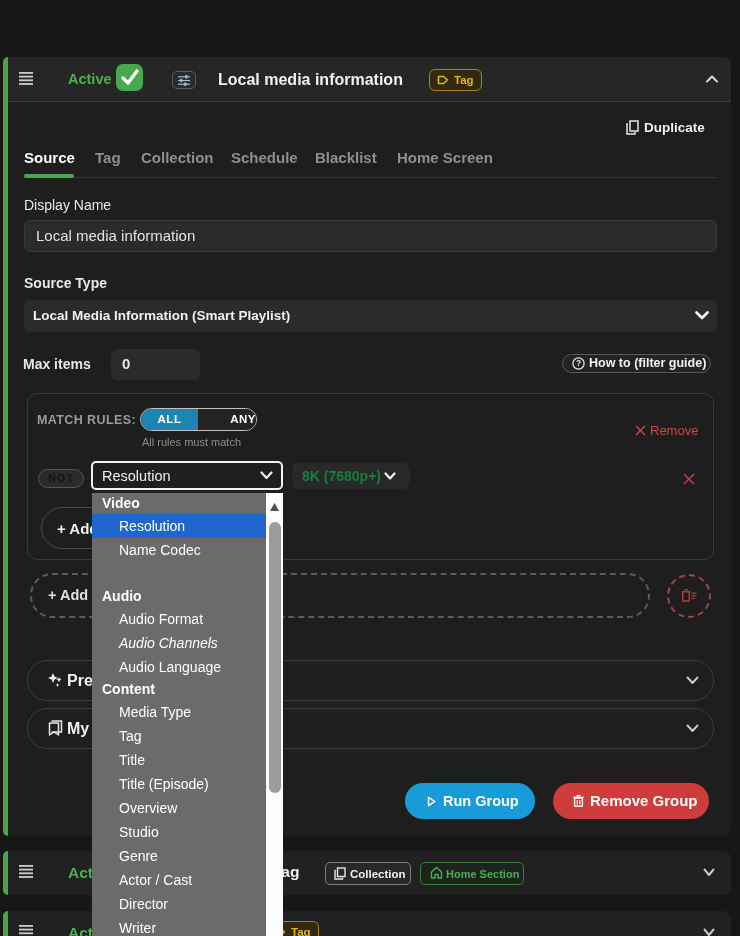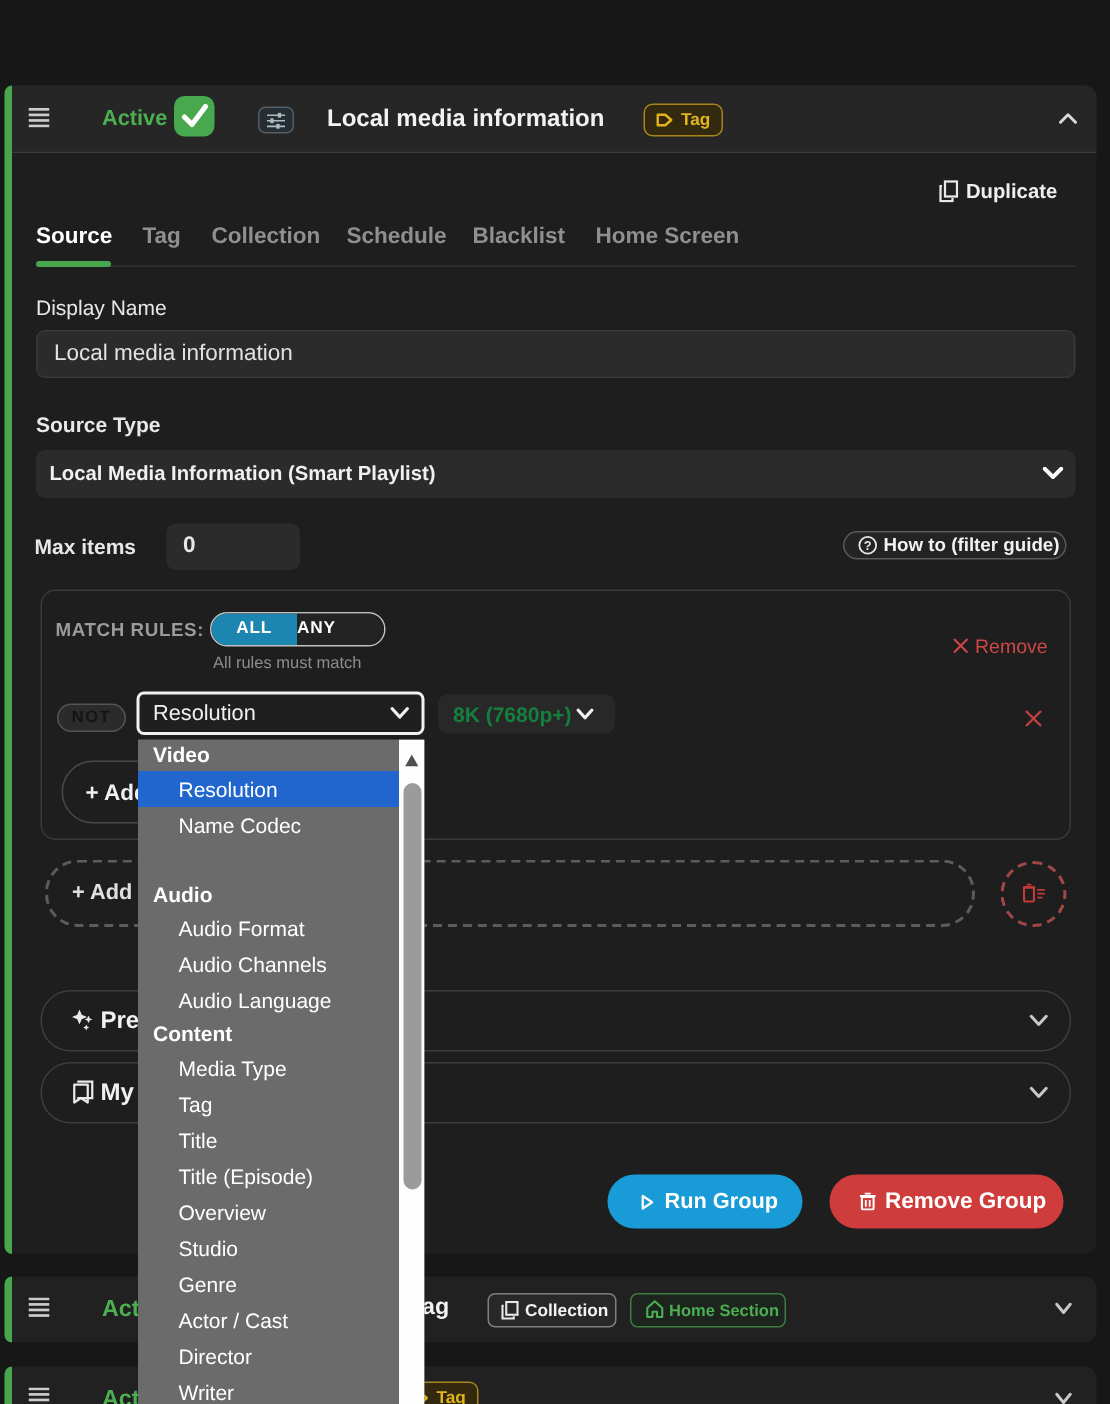--- a/index.html
+++ b/index.html
@@ -88,21 +88,21 @@
     <circle cx="6.5" cy="6.5" r="5.6" fill="none" stroke="#e8e8e8" stroke-width="1.2"></circle>
     <text x="6.5" y="9.4" font-size="8.5" font-weight="bold" fill="#e8e8e8" text-anchor="middle" font-family="Liberation Sans,sans-serif">?</text>
   </svg>
   <div class="txt" style="left:589px;top:309px;line-height:13px;font-size:12.5px;font-weight:bold;color:#f2f2f2;">How to (filter guide)</div>
 
   <div class="a" style="left:27px;top:345px;width:687px;height:167px;border:1px solid #3a3a3a;border-radius:10px;"></div>
   <div class="txt" style="left:37px;top:366px;line-height:13px;font-size:12.5px;font-weight:bold;letter-spacing:.4px;color:#9b9b9b;">MATCH RULES:</div>
 
   <div class="a" style="left:140px;top:360px;width:117px;height:23px;border:1.5px solid #c2c2c2;border-radius:12px;overflow:hidden;">
     <div class="a" style="left:0;top:0;width:57px;height:21px;background:#1d86b0;text-align:center;line-height:21px;font-size:11.5px;font-weight:bold;color:#fff;letter-spacing:.5px;">ALL</div>
-    <div class="a" style="left:57px;top:0;width:58px;height:21px;background:#232323;text-align:left;line-height:21px;font-size:11.5px;font-weight:bold;color:#fff;letter-spacing:.5px;">ANY</div>
+    <div class="a" style="left:57px;top:0;width:58px;height:21px;background:#232323;text-align:right;line-height:21px;font-size:11.5px;font-weight:bold;color:#fff;letter-spacing:.5px;">ANY</div>
   </div>
   <div class="txt" style="left:142px;top:388px;line-height:12px;font-size:11px;color:#8d8d8d;">All rules must match</div>
 
   <svg class="a" style="left:635px;top:377px;" width="11" height="11" viewBox="0 0 11 11">
     <path d="M1 1 L10 10 M10 1 L1 10" stroke="#cf4747" stroke-width="1.4"></path>
   </svg>
   <div class="txt" style="left:650px;top:375px;line-height:15px;font-size:13px;color:#cf4747;">Remove</div>
 
   <div class="a" style="left:38px;top:421px;width:46px;height:19px;border:1px solid #555;background:#2b2b2b;border-radius:10px;text-align:center;line-height:17px;font-size:11px;font-weight:bold;letter-spacing:1px;color:#141414;">NOT</div>
 
@@ -225,21 +225,21 @@
   <div class="a" style="left:116px;top:924px;width:27px;height:12px;background:#47a84d;border-radius:7px 7px 0 0;"></div>
   <div class="a" style="left:172px;top:930px;width:24px;height:6px;background:#272e33;border:1px solid #53606a;border-bottom:none;border-radius:5px 5px 0 0;"></div>
 
   <div class="a" style="left:92px;top:445px;width:191px;height:480px;background:#6b6b6b;z-index:50;overflow:hidden;font-size:14px;color:#fff;">
 
     <div class="a" style="left:0;top:0;width:143px;height:21px;line-height:21px;padding-left:10px;font-weight:bold;">Video</div>
     <div class="a" style="left:0;top:21px;width:174px;height:24px;line-height:24px;padding-left:27px;background:#2066cd;">Resolution</div>
     <div class="a" style="left:0;top:45px;width:174px;height:24px;line-height:24px;padding-left:27px;">Name Codec</div>
     <div class="a" style="left:0;top:93px;width:174px;height:21px;line-height:21px;padding-left:10px;font-weight:bold;">Audio</div>
     <div class="a" style="left:0;top:114px;width:174px;height:24px;line-height:24px;padding-left:27px;">Audio Format</div>
-    <div class="a" style="left:0;top:138px;width:198px;height:24px;line-height:24px;padding-left:27px;">Audio Channels</div>
+    <div class="a" style="left:0;top:138px;width:198px;height:24px;line-height:24px;padding-left:27px;font-style:italic;">Audio Channels</div>
     <div class="a" style="left:0;top:162px;width:174px;height:24px;line-height:24px;padding-left:27px;">Audio Language</div>
     <div class="a" style="left:0;top:186px;width:174px;height:21px;line-height:21px;padding-left:10px;font-weight:bold;">Content</div>
     <div class="a" style="left:0;top:207px;width:174px;height:24px;line-height:24px;padding-left:27px;">Media Type</div>
     <div class="a" style="left:0;top:231px;width:174px;height:24px;line-height:24px;padding-left:27px;">Tag</div>
     <div class="a" style="left:0;top:255px;width:174px;height:24px;line-height:24px;padding-left:27px;">Title</div>
     <div class="a" style="left:0;top:279px;width:208px;height:24px;line-height:24px;padding-left:27px;">Title (Episode)</div>
     <div class="a" style="left:0;top:303px;width:174px;height:24px;line-height:24px;padding-left:27px;">Overview</div>
     <div class="a" style="left:0;top:351px;width:174px;height:24px;line-height:24px;padding-left:27px;">Genre</div>
     <div class="a" style="left:0;top:327px;width:174px;height:24px;line-height:24px;padding-left:27px;">Studio</div>
     <div class="a" style="left:0;top:375px;width:174px;height:24px;line-height:24px;padding-left:27px;">Actor / Cast</div>

